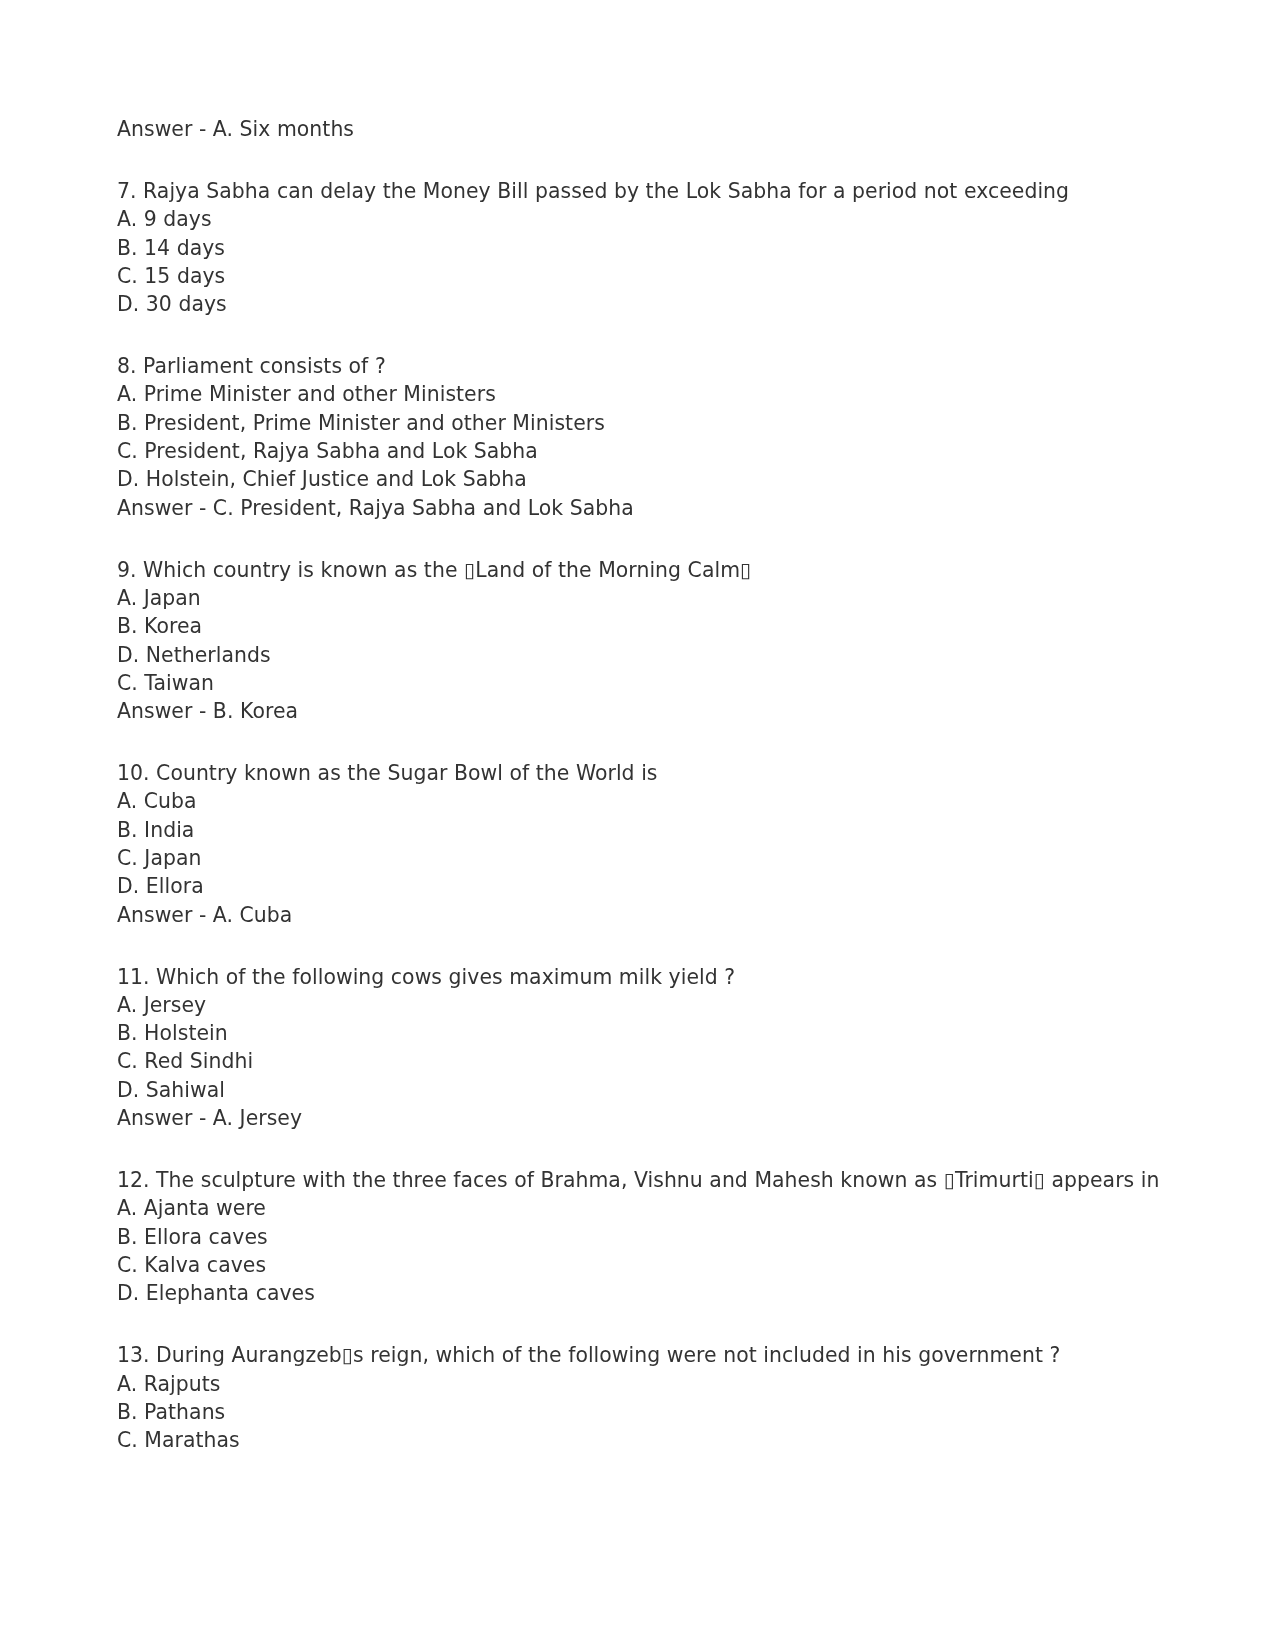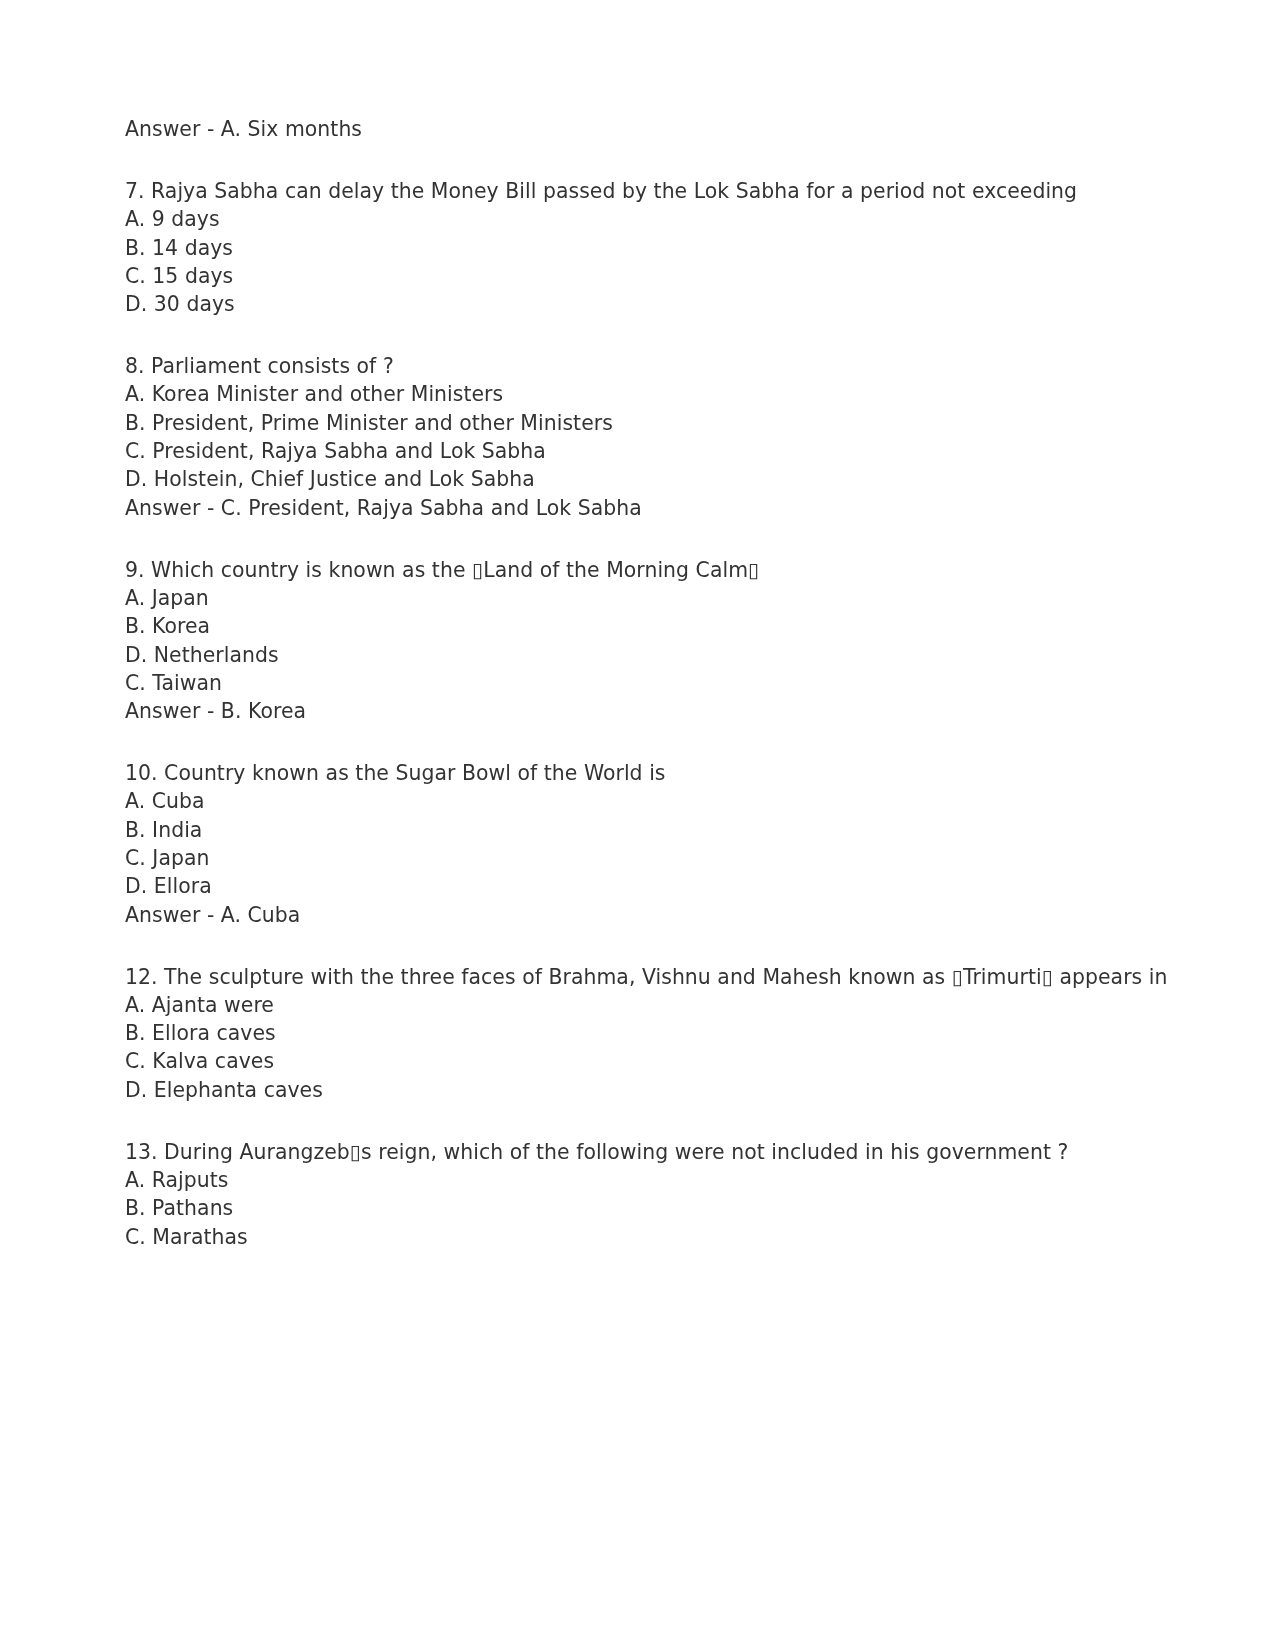--- a/index.html
+++ b/index.html
@@ -10,21 +10,21 @@
   body {
     width: 1275px;
     height: 1651px;
     position: relative;
     overflow: hidden;
     font-family: "DejaVu Sans", sans-serif;
     color: #333333;
   }
   .page {
     position: absolute;
-    left: 125px;
+    left: 117px;
     top: 115px;
     width: 1100px;
     font-size: 20.4px;
     line-height: 28.3px;
     letter-spacing: 0.05px;
   }
   .line {
     white-space: pre;
     display: block;
     height: 28.3px;
@@ -48,21 +48,21 @@
   <div class="block">
     <span class="line">7. Rajya Sabha can delay the Money Bill passed by the Lok Sabha for a period not exceeding</span>
     <span class="line">A. 9 days</span>
     <span class="line">B. 14 days</span>
     <span class="line">C. 15 days</span>
     <span class="line">D. 30 days</span>
   </div>
 
   <div class="block">
     <span class="line">8. Parliament consists of ?</span>
-    <span class="line">A. Korea Minister and other Ministers</span>
+    <span class="line">A. Prime Minister and other Ministers</span>
     <span class="line">B. President, Prime Minister and other Ministers</span>
     <span class="line">C. President, Rajya Sabha and Lok Sabha</span>
     <span class="line">D. Holstein, Chief Justice and Lok Sabha</span>
     <span class="line">Answer - C. President, Rajya Sabha and Lok Sabha</span>
   </div>
 
   <div class="block">
     <span class="line">9. Which country is known as the ▯​Land of the Morning Calm▯</span>
     <span class="line">A. Japan</span>
     <span class="line">B. Korea</span>
@@ -73,20 +73,28 @@
 
   <div class="block">
     <span class="line">10. Country known as the Sugar Bowl of the World is</span>
     <span class="line">A. Cuba</span>
     <span class="line">B. India</span>
     <span class="line">C. Japan</span>
     <span class="line">D. Ellora</span>
     <span class="line">Answer - A. Cuba</span>
   </div>
 
+  <div class="block">
+    <span class="line">11. Which of the following cows gives maximum milk yield ?</span>
+    <span class="line">A. Jersey</span>
+    <span class="line">B. Holstein</span>
+    <span class="line">C. Red Sindhi</span>
+    <span class="line">D. Sahiwal</span>
+    <span class="line">Answer - A. Jersey</span>
+  </div>
 
   <div class="block">
     <span class="line">12. The sculpture with the three faces of Brahma, Vishnu and Mahesh known as ▯Trimurti▯ appears in</span>
     <span class="line">A. Ajanta were</span>
     <span class="line">B. Ellora caves</span>
     <span class="line">C. Kalva caves</span>
     <span class="line">D. Elephanta caves</span>
   </div>
 
   <div class="block">

